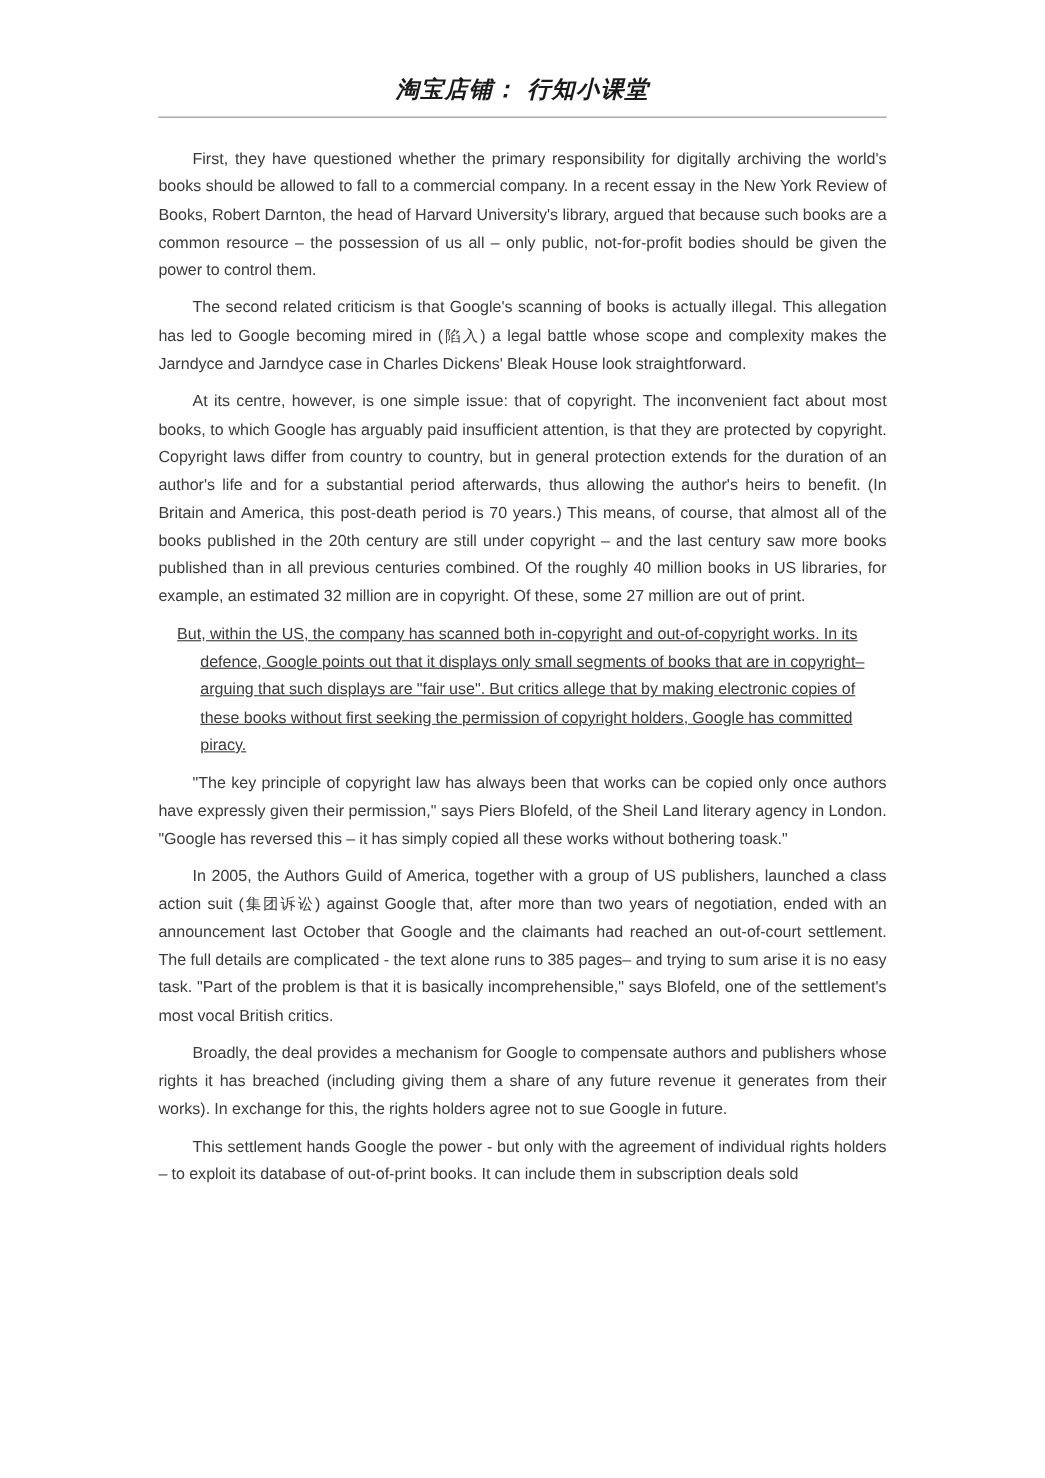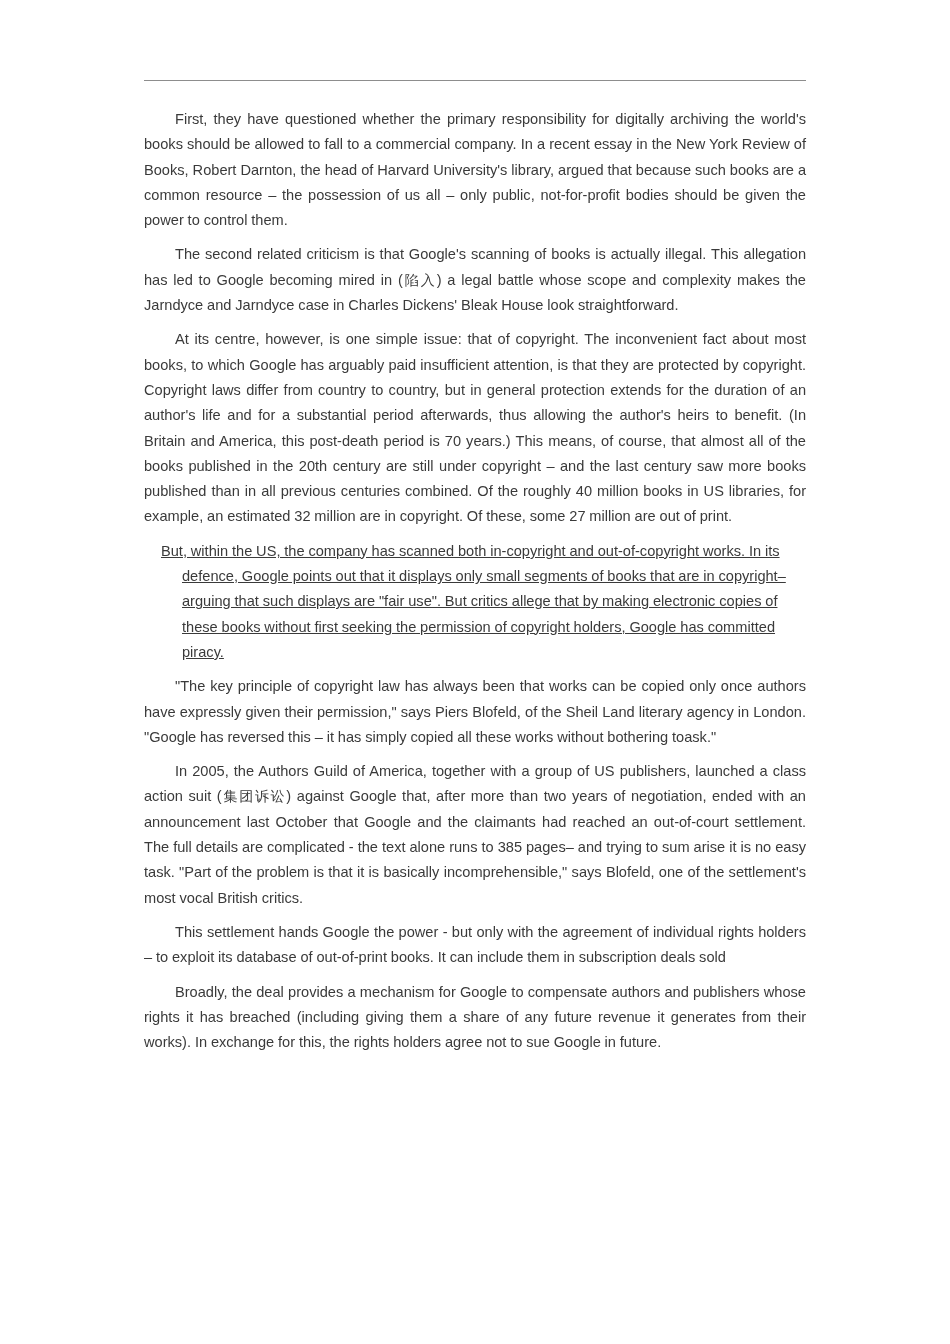--- a/index.html
+++ b/index.html
@@ -75,27 +75,28 @@
     font-family: "DejaVu Sans", "Liberation Sans", sans-serif;
     font-size: 14px;
   }
 </style>
 </head>
 <body>
 
 <div class="page">
 
   <div class="doc-header">
+    <div class="doc-title">淘宝店铺： 行知小课堂</div>
     <div class="header-rule"></div>
   </div>
 
   <div class="doc-body">
     <p class="para indent-first">First, they have questioned whether the primary responsibility for digitally archiving the world's books should be allowed to fall to a commercial company. In a recent essay in the New York Review of Books, Robert Darnton, the head of Harvard University's library, argued that because such books are a common resource – the possession of us all – only public, not-for-profit bodies should be given the power to control them.</p>
     <p class="para indent-first">The second related criticism is that Google's scanning of books is actually illegal. This allegation has led to Google becoming mired in (<span class="cjk">陷入</span>) a legal battle whose scope and complexity makes the Jarndyce and Jarndyce case in Charles Dickens' Bleak House look straightforward.</p>
     <p class="para indent-first">At its centre, however, is one simple issue: that of copyright. The inconvenient fact about most books, to which Google has arguably paid insufficient attention, is that they are protected by copyright. Copyright laws differ from country to country, but in general protection extends for the duration of an author's life and for a substantial period afterwards, thus allowing the author's heirs to benefit. (In Britain and America, this post-death period is 70 years.) This means, of course, that almost all of the books published in the 20th century are still under copyright – and the last century saw more books published than in all previous centuries combined. Of the roughly 40 million books in US libraries, for example, an estimated 32 million are in copyright. Of these, some 27 million are out of print.</p>
     <p class="para hanging">But, within the US, the company has scanned both in-copyright and out-of-copyright works. In its defence, Google points out that it displays only small segments of books that are in copyright– arguing that such displays are "fair use". But critics allege that by making electronic copies of these books without first seeking the permission of copyright holders, Google has committed piracy.</p>
     <p class="para indent-first">"The key principle of copyright law has always been that works can be copied only once authors have expressly given their permission," says Piers Blofeld, of the Sheil Land literary agency in London. "Google has reversed this – it has simply copied all these works without bothering toask."</p>
     <p class="para indent-first">In 2005, the Authors Guild of America, together with a group of US publishers, launched a class action suit (<span class="cjk">集团诉讼</span>) against Google that, after more than two years of negotiation, ended with an announcement last October that Google and the claimants had reached an out-of-court settlement. The full details are complicated - the text alone runs to 385 pages– and trying to sum arise it is no easy task. "Part of the problem is that it is basically incomprehensible," says Blofeld, one of the settlement's most vocal British critics.</p>
+    <p class="para indent-first">Broadly, the deal provides a mechanism for Google to compensate authors and publishers whose rights it has breached (including giving them a share of any future revenue it generates from their works). In exchange for this, the rights holders agree not to sue Google in future.</p>
     <p class="para indent-first">This settlement hands Google the power - but only with the agreement of individual rights holders – to exploit its database of out-of-print books. It can include them in subscription deals sold</p>
-    <p class="para indent-first">Broadly, the deal provides a mechanism for Google to compensate authors and publishers whose rights it has breached (including giving them a share of any future revenue it generates from their works). In exchange for this, the rights holders agree not to sue Google in future.</p>
   </div>
 
 </div>
 
 </body></html>

